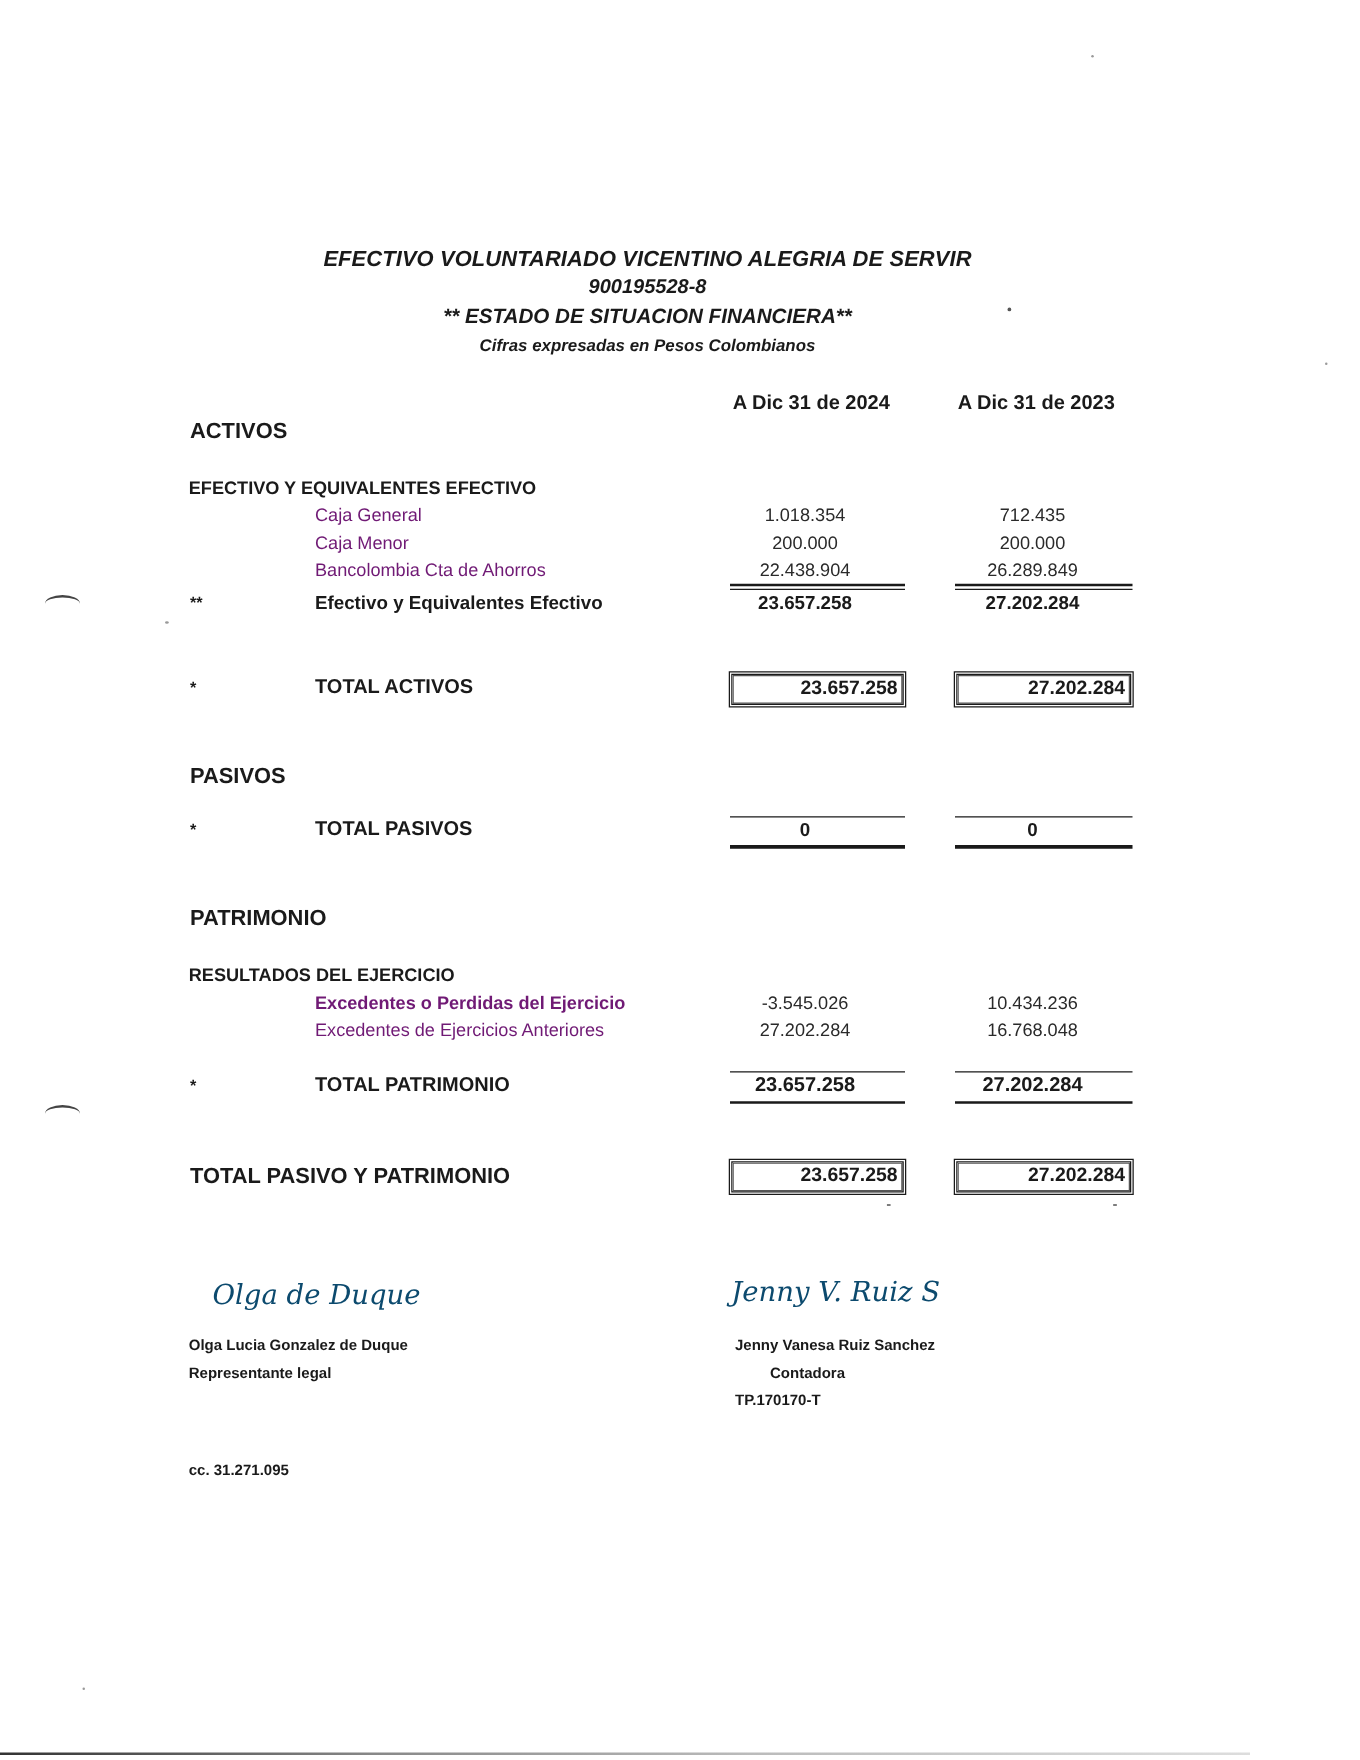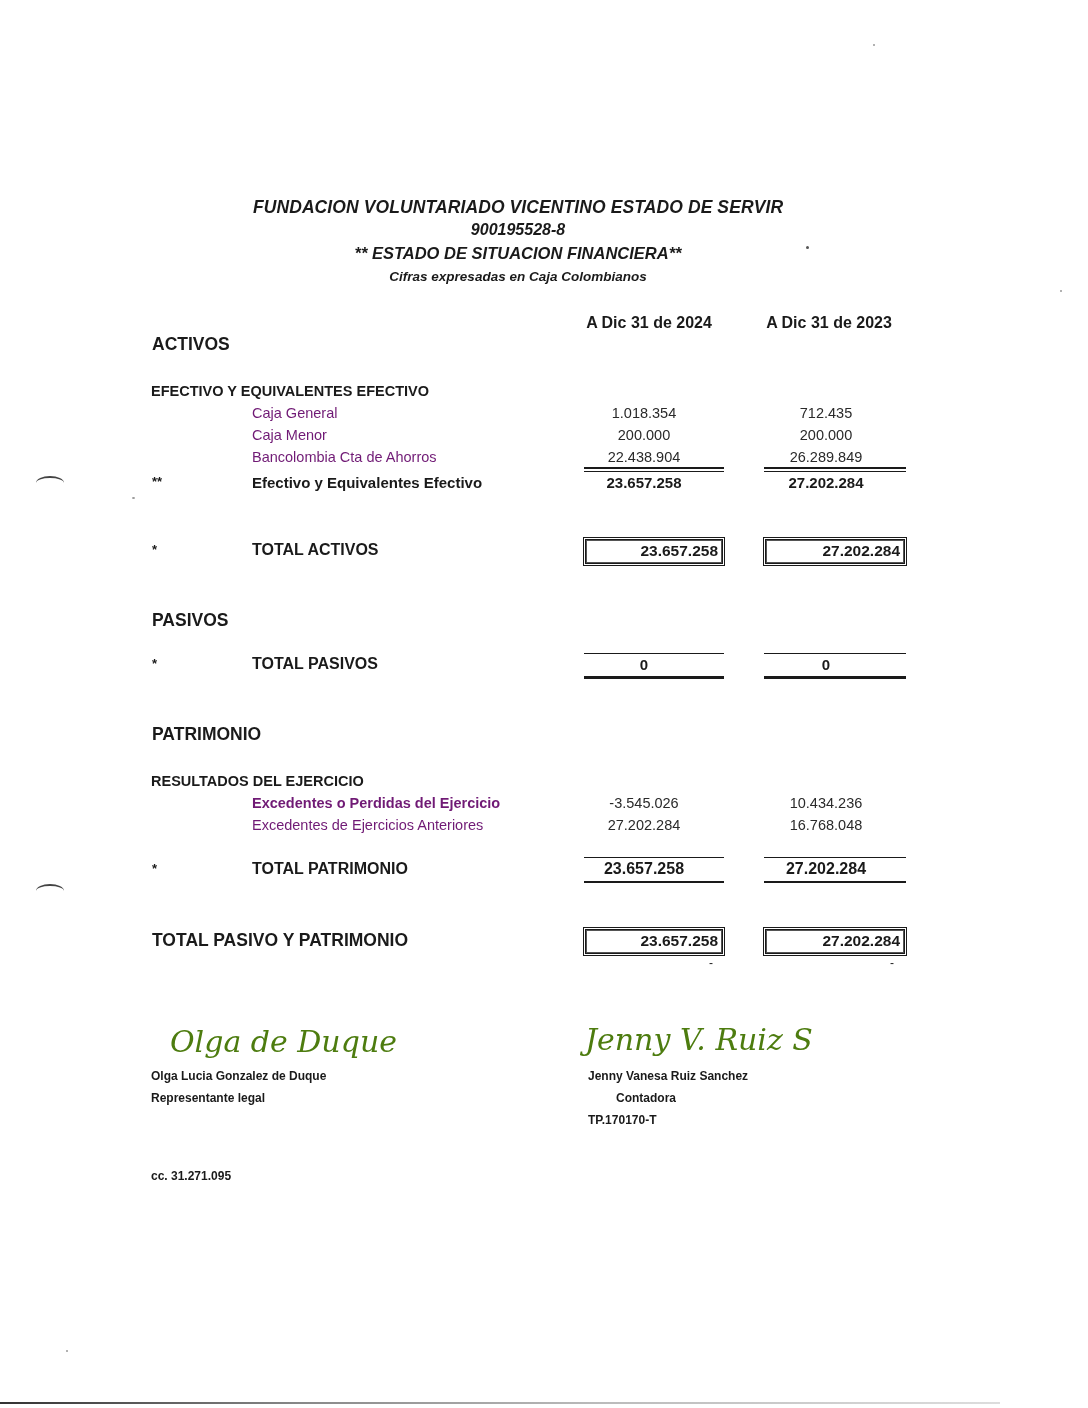--- a/index.html
+++ b/index.html
@@ -25,31 +25,31 @@
     .c1 { left: 569px; }
     .c2 { left: 751px; }
     .line { position: absolute; background: #1a1a1a; height: 2px; }
     .l1 { left: 584px; width: 140px; }
     .l2 { left: 764px; width: 142px; }
     .box { position: absolute; border: 3px double #1a1a1a; box-shadow: inset 0 0 0 1px #555; height: 23px; }
     .b1 { left: 583px; width: 136px; }
     .b2 { left: 763px; width: 138px; }
     .box span { position: absolute; right: 4px; top: 2px; font-weight: bold; font-size: 15.5px; }
     .sig { font-size: 12px; font-weight: bold; }
-    .sigscript { font-family: "DejaVu Serif", serif; font-style: italic; font-size: 30px; color: #4d7c0f; }
+    .sigscript { font-family: "DejaVu Serif", serif; font-style: italic; font-size: 22px; color: #0c4a6e; }
     .speck { position: absolute; background: #999; border-radius: 50%; }
     .arc { position: absolute; width: 28px; height: 12px; border-top: 2px solid #444; border-radius: 50% 50% 0 0; }
   </style>
 </head>
 <body>
 
-<div class="abs hdr h1">FUNDACION VOLUNTARIADO VICENTINO ESTADO DE SERVIR</div>
+<div class="abs hdr h1">EFECTIVO VOLUNTARIADO VICENTINO ALEGRIA DE SERVIR</div>
 <div class="abs hdr h2">900195528-8</div>
 <div class="abs hdr h3">** ESTADO DE SITUACION FINANCIERA**</div>
-<div class="abs hdr h4">Cifras expresadas en Caja Colombianos</div>
+<div class="abs hdr h4">Cifras expresadas en Pesos Colombianos</div>
 
 <div class="abs colhead" style="left:569px;">A Dic 31 de 2024</div>
 <div class="abs colhead" style="left:749px;">A Dic 31 de 2023</div>
 
 <div class="abs section" style="top:334px;">ACTIVOS</div>
 <div class="abs sub" style="top:383px;">EFECTIVO Y EQUIVALENTES EFECTIVO</div>
 
 <div>
   <div class="abs item" style="top:405px;">Caja General</div>
   <div class="abs num c1" style="top:405px;">1.018.354</div>

